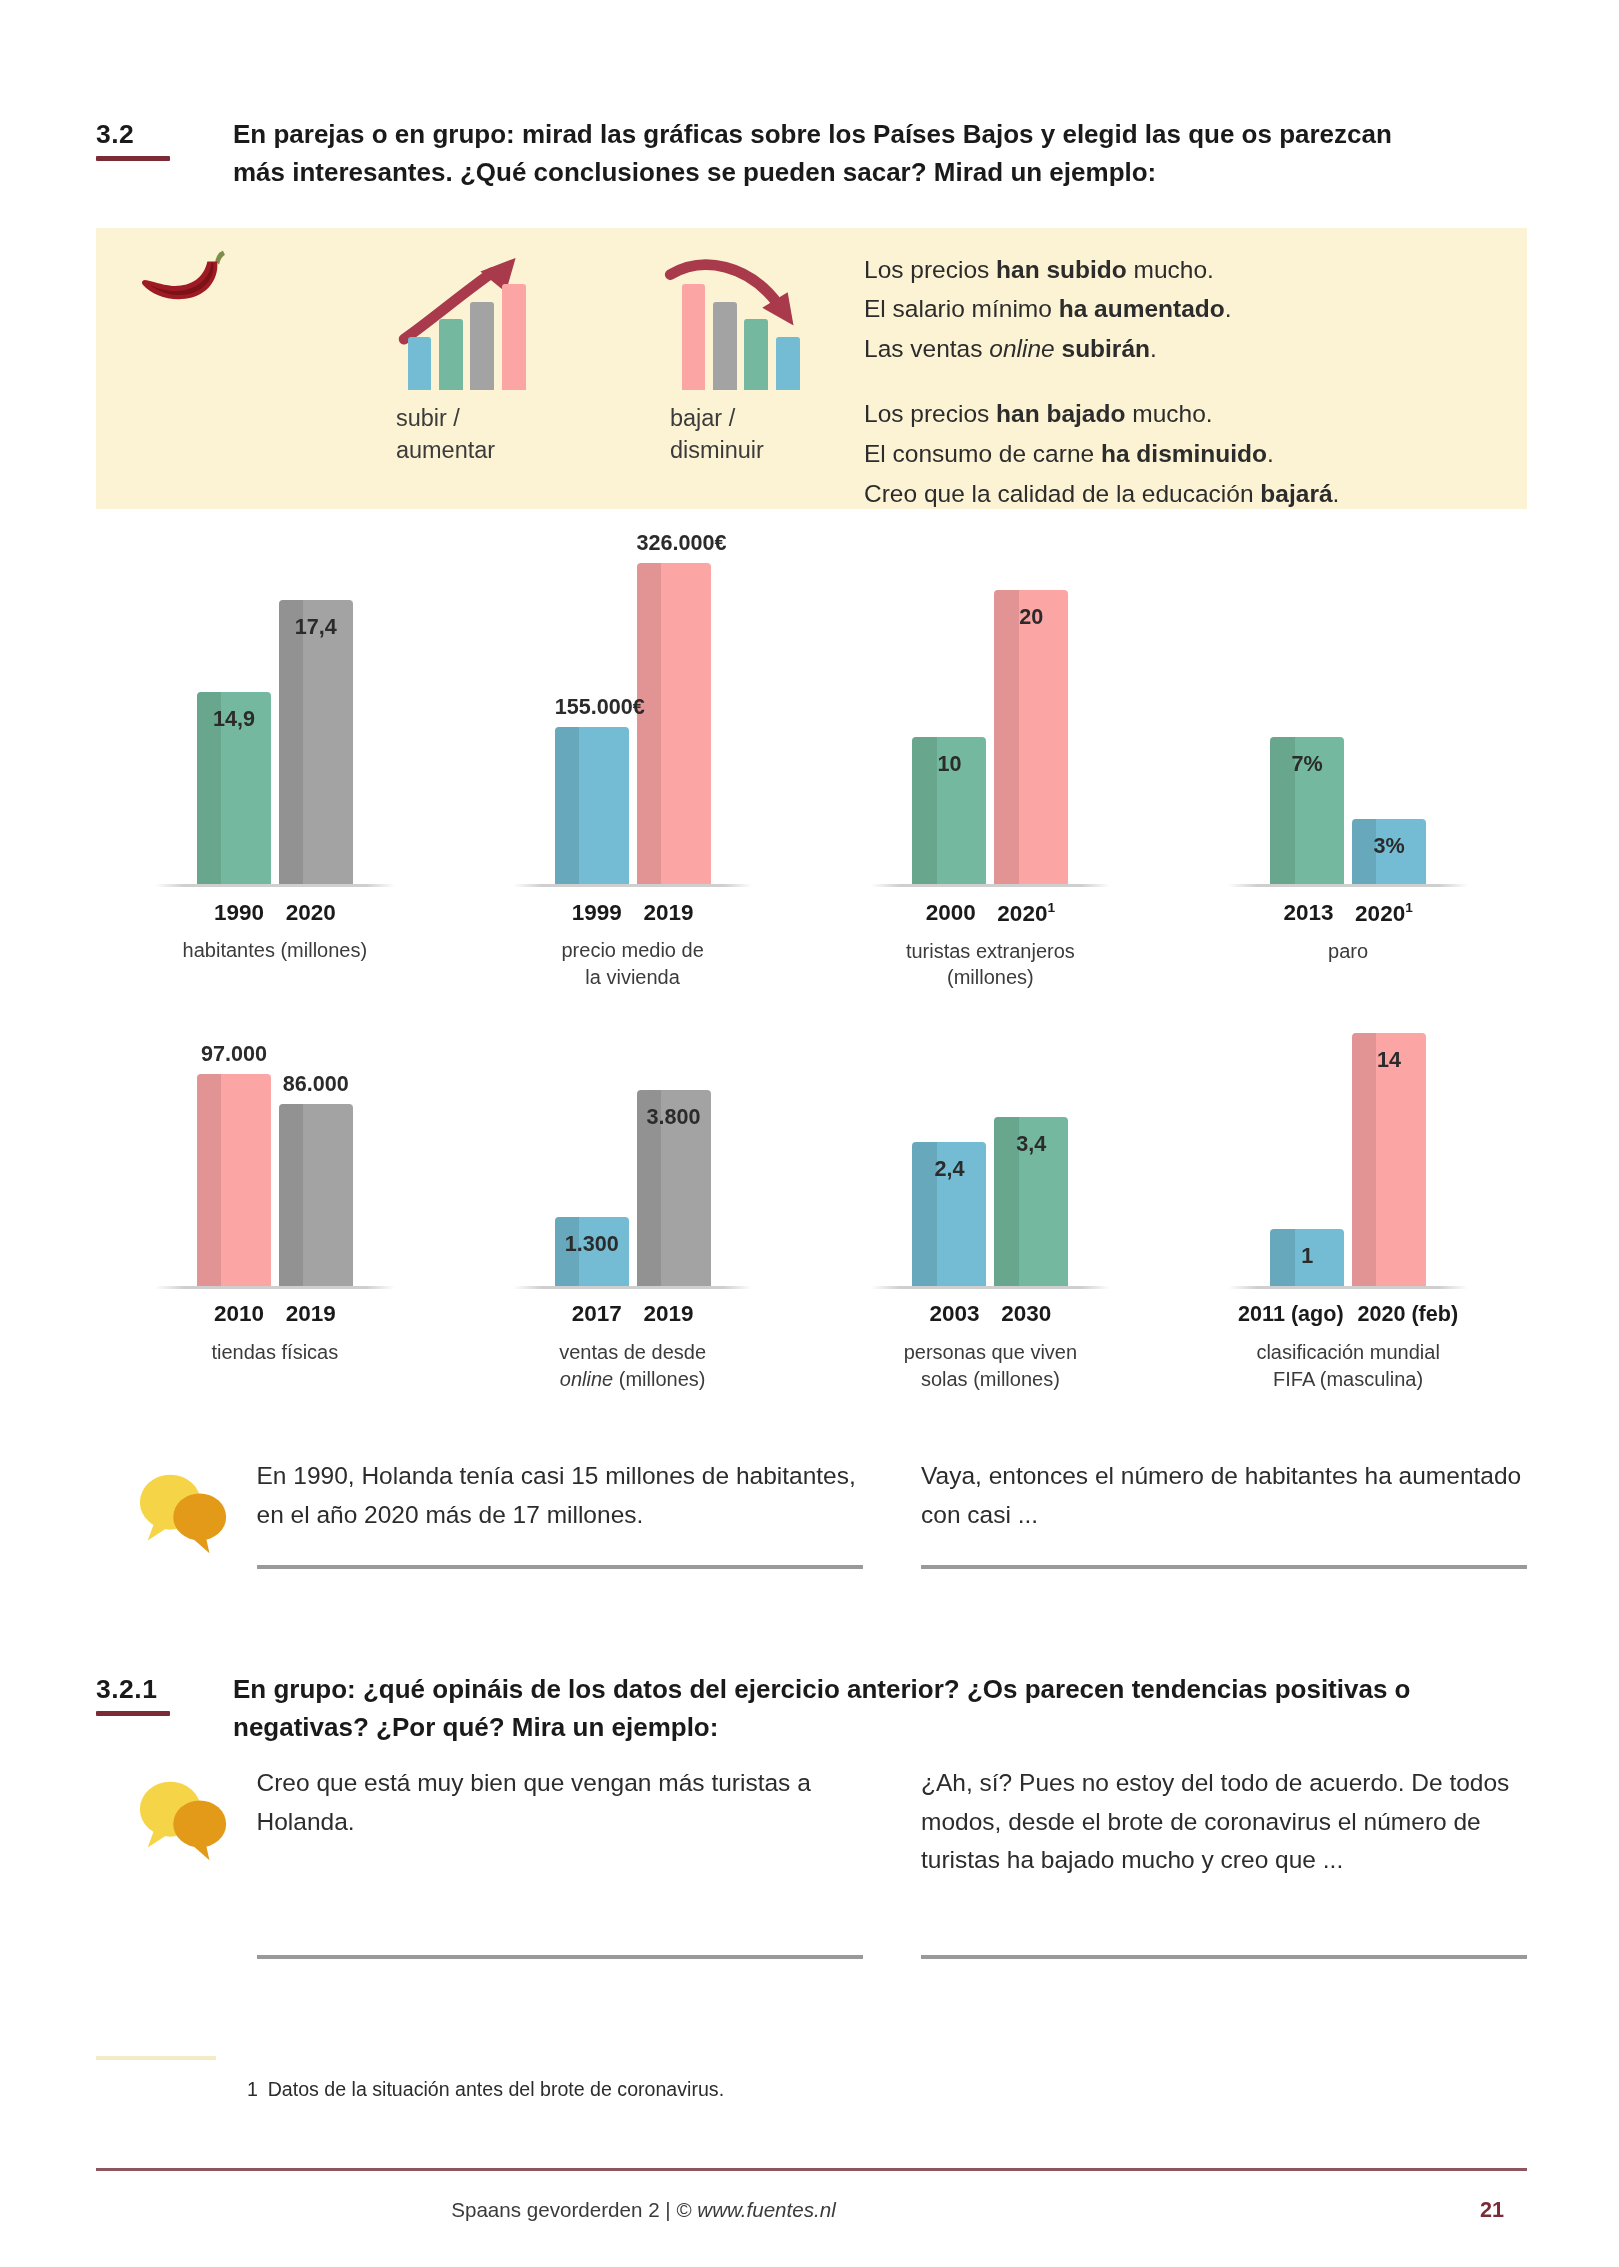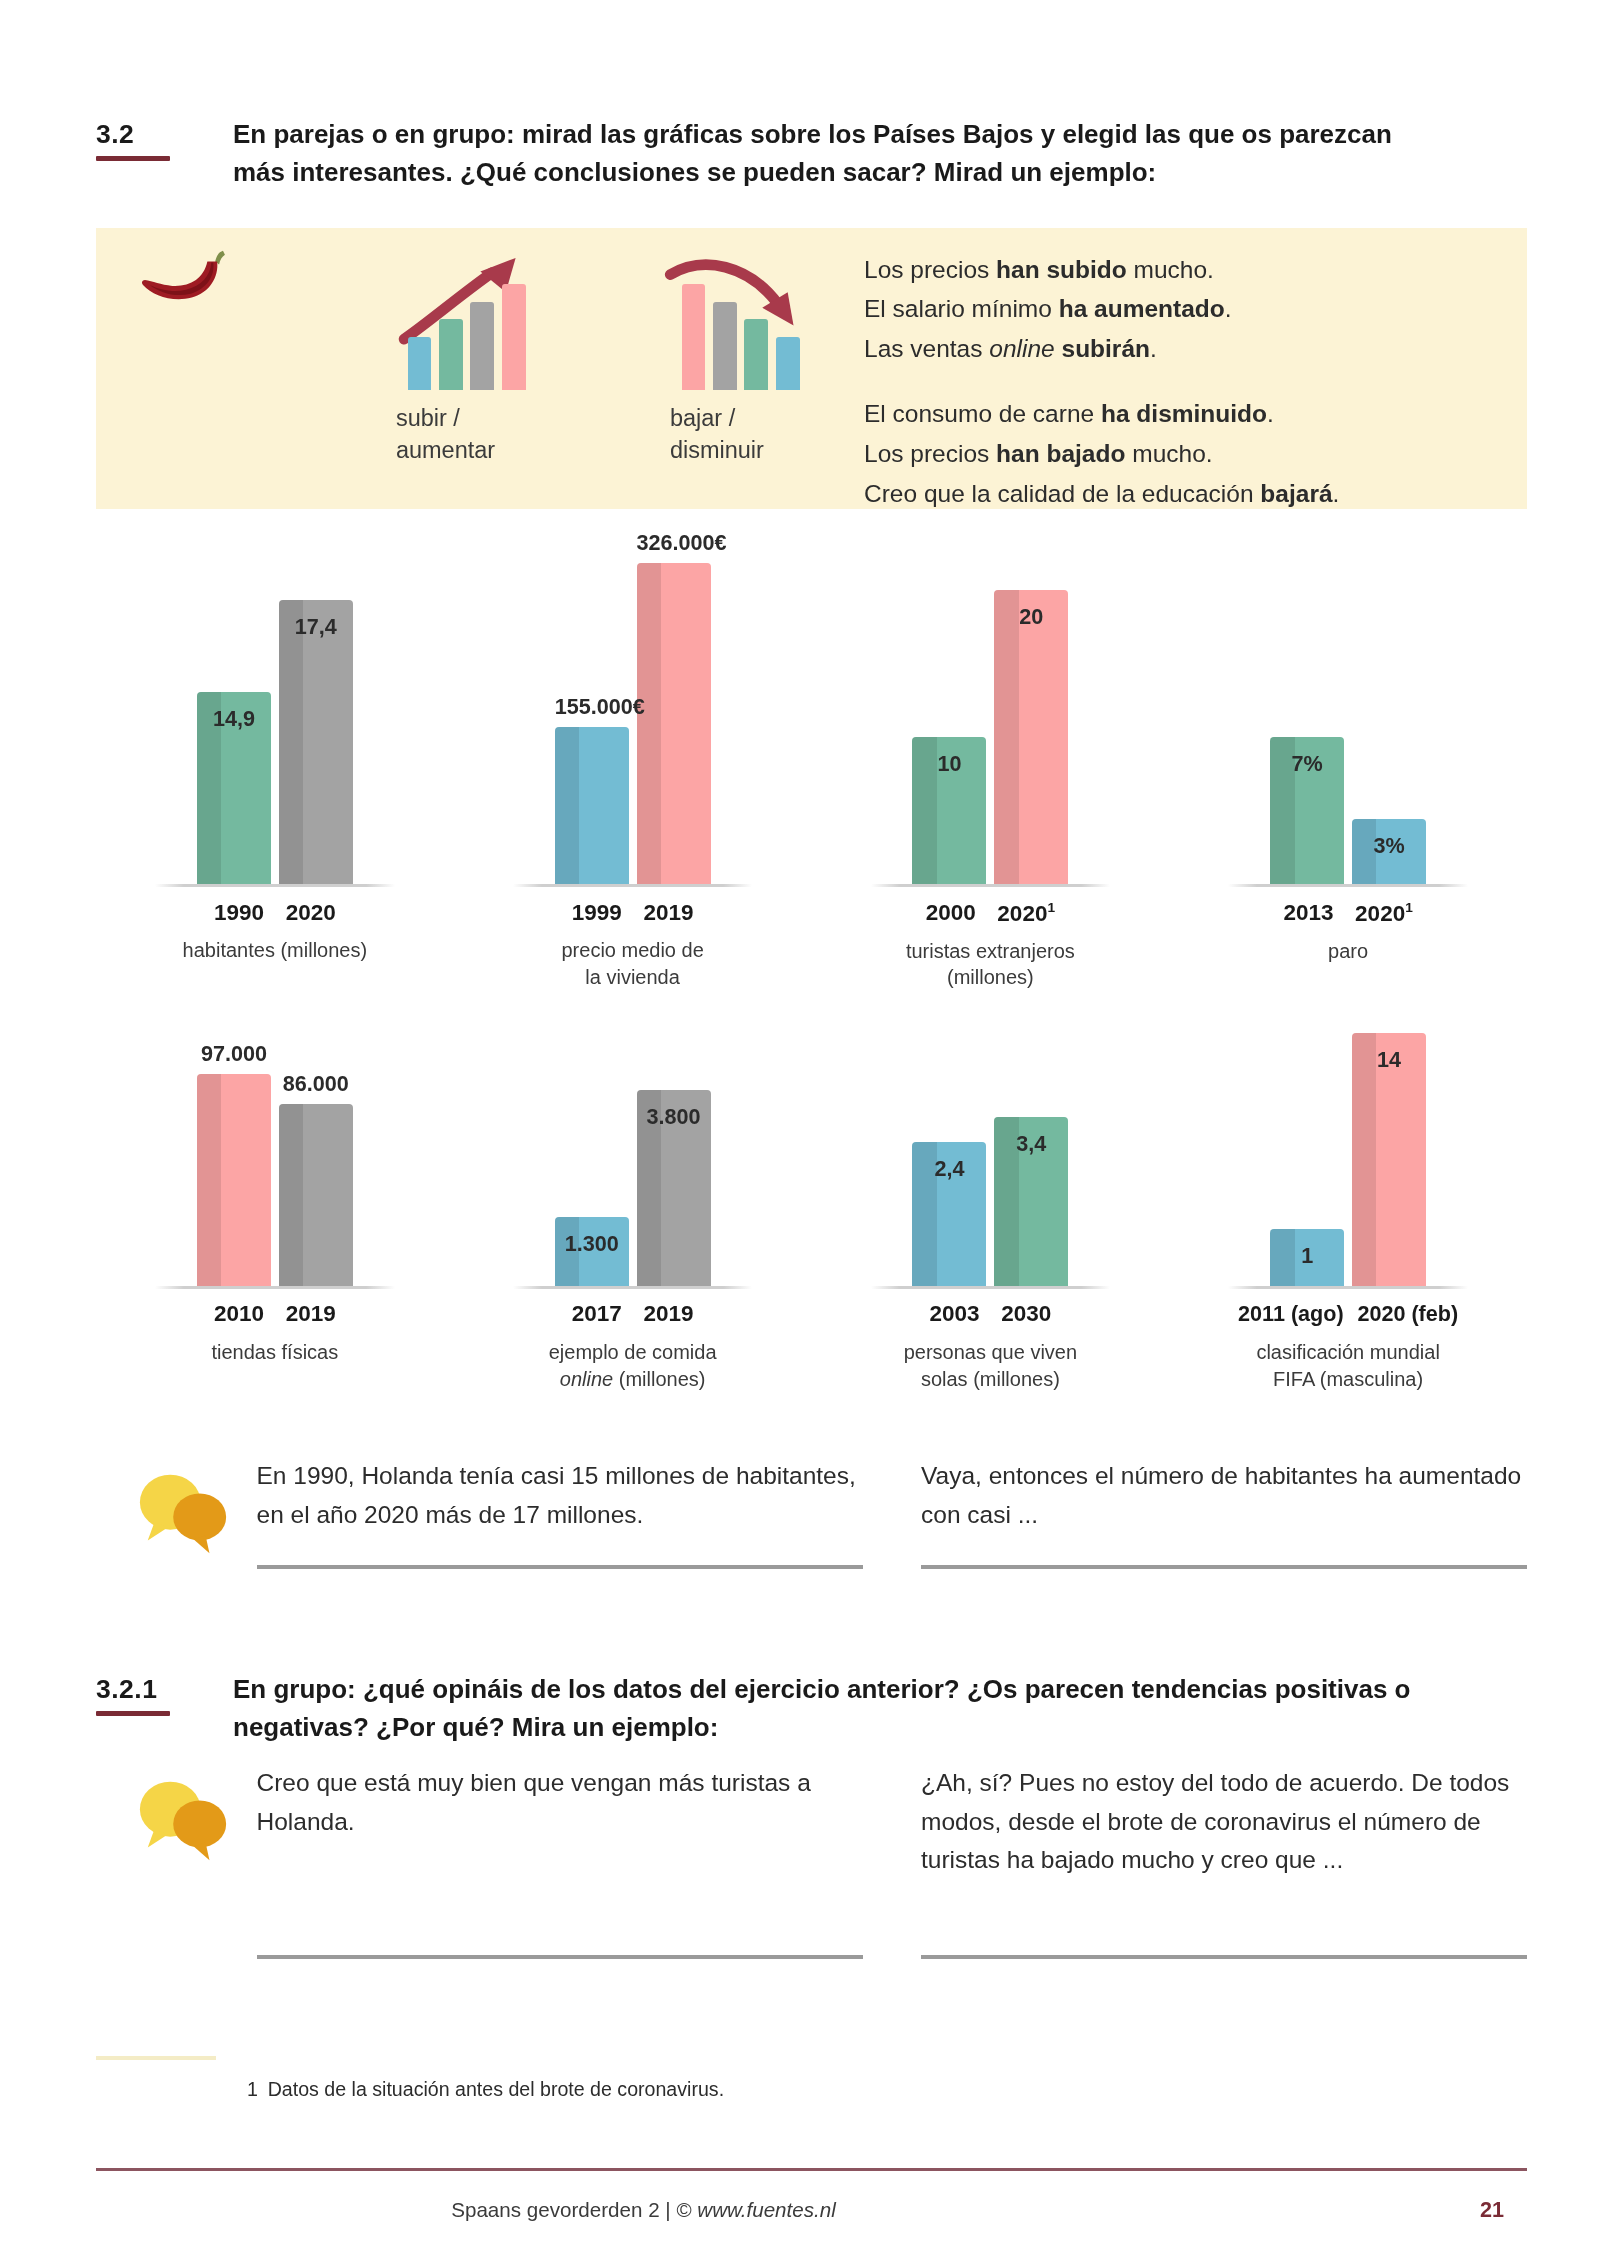--- a/index.html
+++ b/index.html
@@ -322,22 +322,22 @@
         <div>bajar /</div>
         <div>disminuir</div>
       </div>
     </div>
 
     <div class="example-lines">
       <div><span>Los precios </span><b>han subido</b><span> mucho.</span></div>
       <div><span>El salario mínimo </span><b>ha aumentado</b><span>.</span></div>
       <div><span>Las ventas </span><i>online</i><b> subirán</b><span>.</span></div>
       <div class="gap"></div>
+      <div><span>Los precios </span><b>han bajado</b><span> mucho.</span></div>
       <div><span>El consumo de carne </span><b>ha disminuido</b><span>.</span></div>
-      <div><span>Los precios </span><b>han bajado</b><span> mucho.</span></div>
       <div><span>Creo que la calidad de la educación </span><b>bajará</b><span>.</span></div>
     </div>
   </div>
 
   <div class="charts">
 
     <div class="chart-row">
 
       <div class="chart-cell">
         <div class="plot" style="height:338px;">
@@ -471,21 +471,21 @@
               <span class="bar-value inside">3.800</span>
             </div>
           </div>
           <div class="baseline"></div>
         </div>
         <div class="axis-years">
           <span>2017</span>
           <span>2019</span>
         </div>
         <div class="chart-caption">
-          <div>ejemplo de comida</div>
+          <div>ventas de desde</div>
           <div><i>online</i> (millones)</div>
         </div>
       </div>
 
       <div class="chart-cell">
         <div class="plot" style="height:255px;">
           <div class="bars">
             <div class="bar bar-c-blue" style="height:144px;">
               <span class="shade"></span>
               <span class="bar-value inside">2,4</span>

